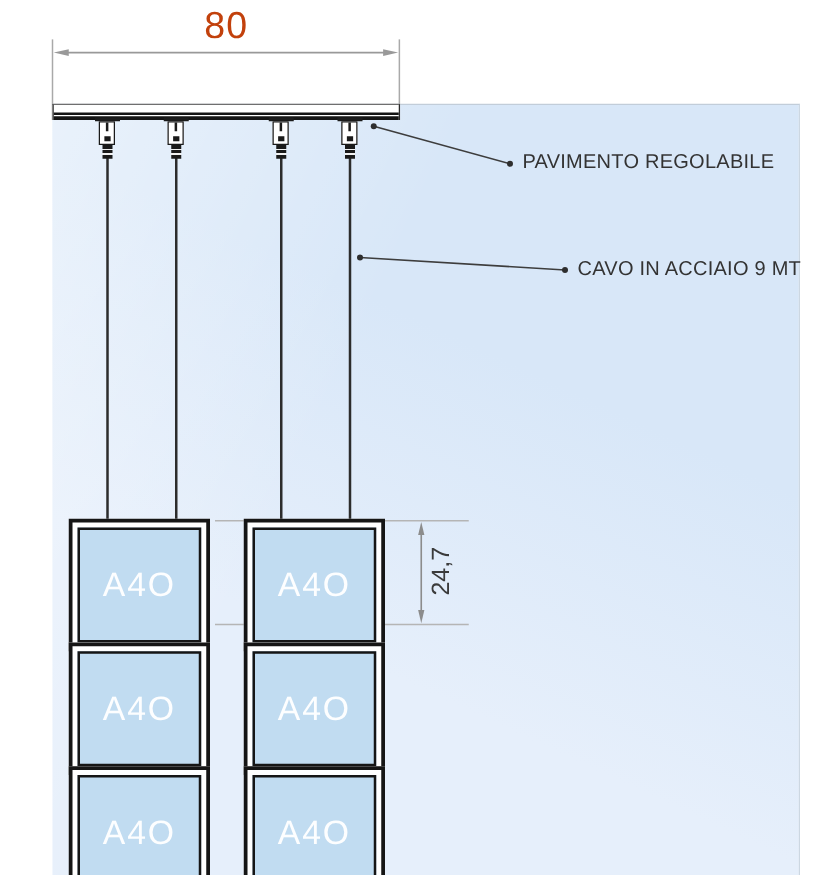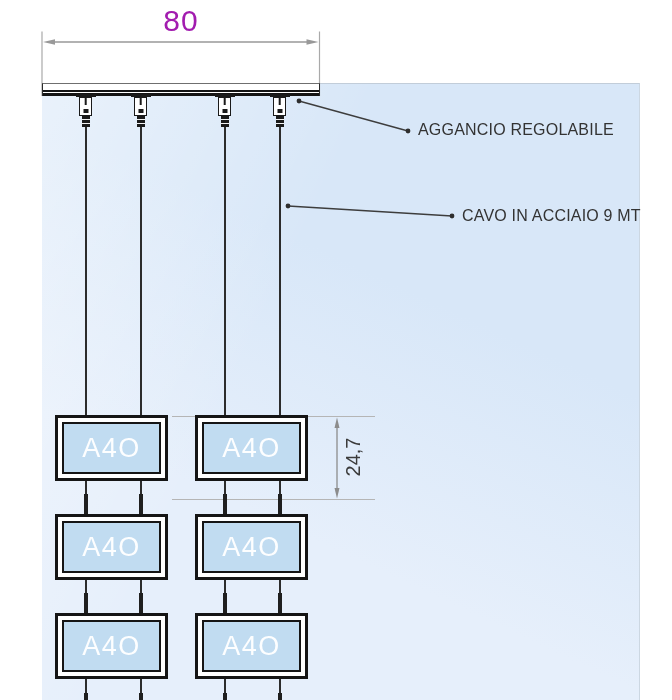--- a/index.html
+++ b/index.html
@@ -35,36 +35,36 @@
     border:1.7px solid #1a1a1a;box-sizing:border-box;}
   .h-stem{position:absolute;top:0;left:50%;transform:translateX(-50%);width:2.6px;height:6.5px;background:#1a1a1a;}
   .h-block{position:absolute;bottom:1.8px;left:50%;transform:translateX(-50%);width:5px;height:4.5px;background:#1a1a1a;}
   .h-adjuster{position:absolute;top:22px;left:7px;width:8px;height:11px;
     background:linear-gradient(#1a1a1a 0 3.2px,#f2f2f2 3.2px 4.4px,#1a1a1a 4.4px 6.6px,#f2f2f2 6.6px 7.8px,#1a1a1a 7.8px 100%);}
   
   .cable{position:absolute;top:126px;height:574px;width:2px;background:#2c2c2c;z-index:2;}
   .stub{position:absolute;width:4px;background:#1f1f1f;z-index:2;}
   
   .panel{
-    position:absolute;width:113px;height:66px;z-index:3;box-sizing:border-box;
+    position:absolute;width:113px;height:106px;z-index:3;box-sizing:border-box;
     background:#ffffff;border:3px solid #151515;
   }
   .panel-inner{
     position:absolute;left:4px;right:4px;top:4px;bottom:4px;box-sizing:border-box;
     border:2.6px solid #151515;background:#c1dcf1;
     display:flex;align-items:center;justify-content:center;
   }
   .panel-label{
     color:#fdfeff;font-size:27px;letter-spacing:1.5px;font-weight:400;line-height:1;
     user-select:none;
   }
   
   .dim-80{
     position:absolute;left:42px;top:6px;width:278px;text-align:center;z-index:4;
-    font-size:30px;line-height:30px;color:#a21caf;letter-spacing:1px;
+    font-size:30px;line-height:30px;color:#c2410c;letter-spacing:1px;
   }
   .dim-247{
     position:absolute;left:323px;top:447px;width:60px;height:20px;z-index:4;
     transform:rotate(-90deg);text-align:center;
     font-size:20px;line-height:20px;color:#3b3b3b;
   }
   
   .note{position:absolute;z-index:4;color:#333333;font-size:16px;line-height:17.5px;letter-spacing:.2px;}
   .note-hook{left:418px;top:121px;}
   .note-cable{left:462px;top:207px;}
@@ -183,17 +183,17 @@
   <div class="panel" style="left:195px;top:613px">
     <div class="panel-inner">
       <span class="panel-label">A4O</span>
     </div>
   </div>
 
   <div class="dim-80">80</div>
   <div class="dim-247">24,7</div>
 
   <div class="note note-hook">
-    <div>AGGANCIO REGOLABILE</div>
+    <div>PAVIMENTO REGOLABILE</div>
   </div>
   <div class="note note-cable">CAVO IN ACCIAIO 9 MT</div>
 
 </div>
 
 </body></html>

